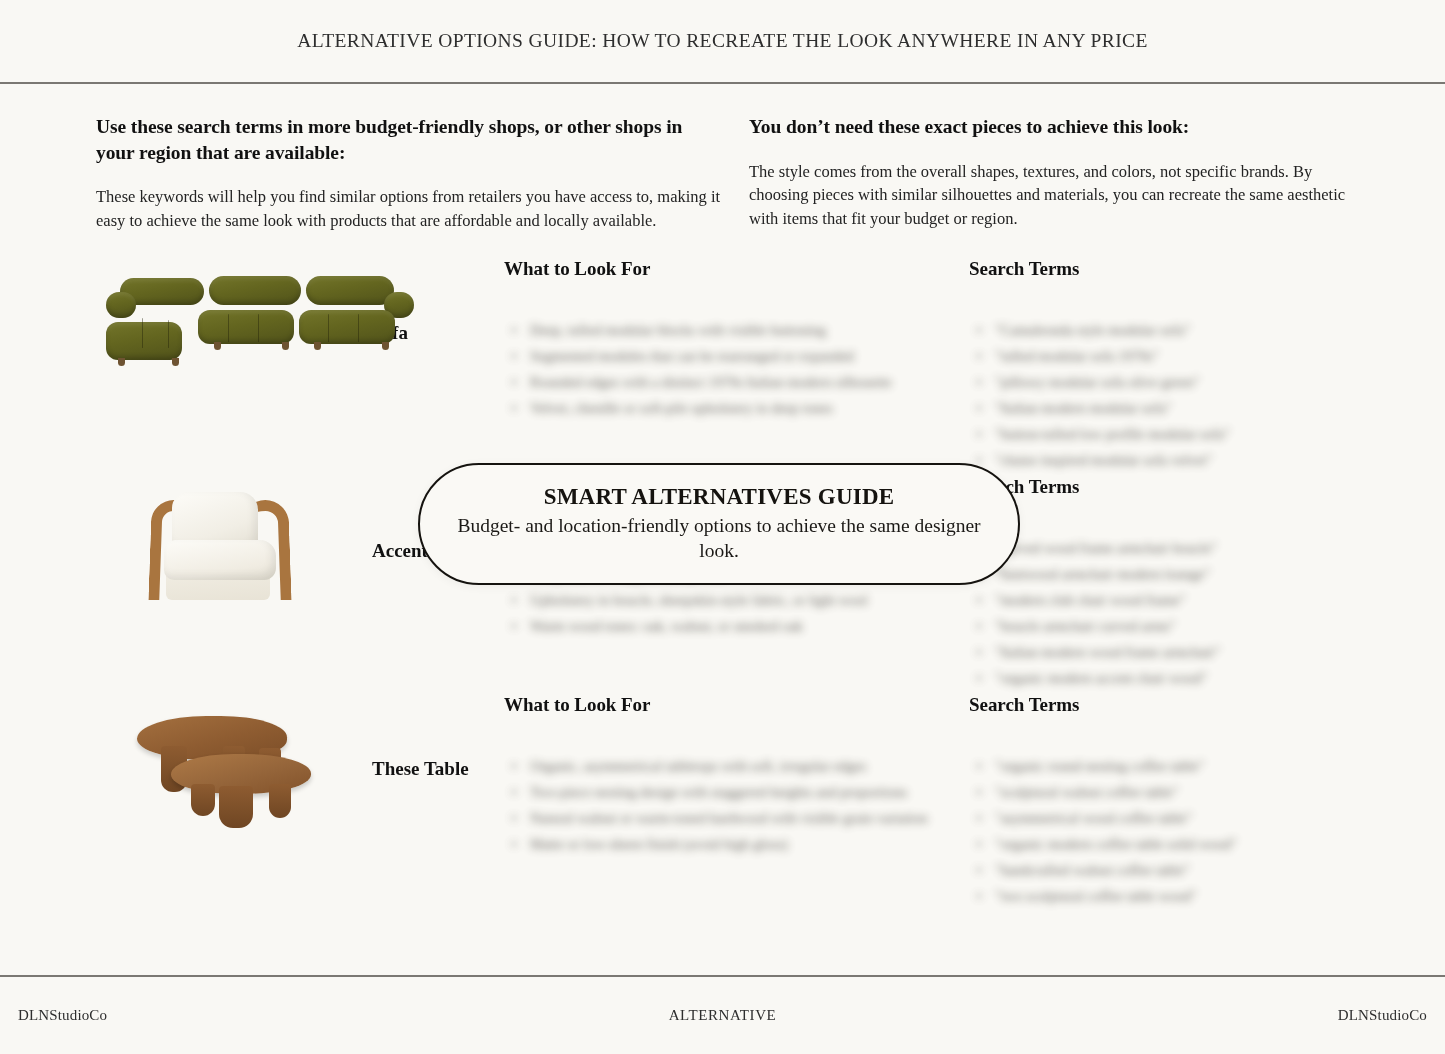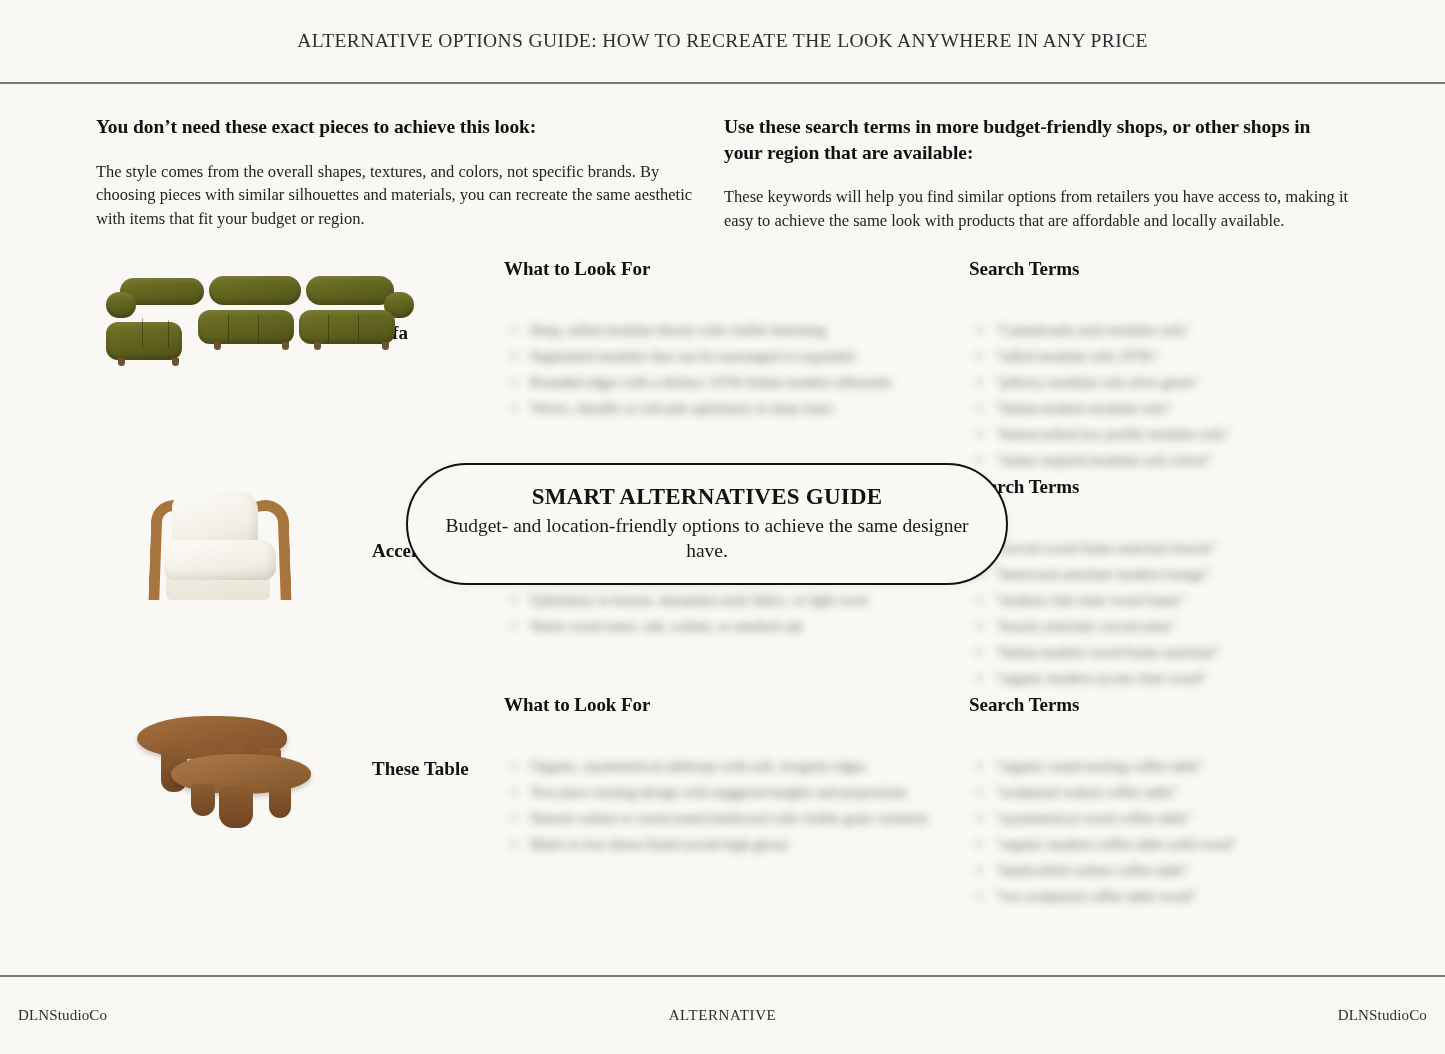--- a/index.html
+++ b/index.html
@@ -141,21 +141,21 @@
     width: 4px;
     height: 4px;
     border-radius: 50%;
     background: #55524c;
   }
   ul.blur-list.terms li { text-align: left; }
 
   
   .overlay {
     position: absolute;
-    left: 406px;
+    left: 418px;
     top: 463px;
     width: 602px;
     height: 122px;
     background: #faf9f5;
     border: 2.5px solid #15130f;
     border-radius: 62px;
     display: flex;
     flex-direction: column;
     align-items: center;
     justify-content: center;
@@ -321,27 +321,27 @@
 </head>
 <body>
 
 <div class="page">
 
   <div class="top-bar">
     <div class="top-title">ALTERNATIVE OPTIONS GUIDE: HOW TO RECREATE THE LOOK ANYWHERE IN ANY PRICE</div>
   </div>
 
   <div class="intro">
+    <div class="intro-col right">
+      <div class="intro-head">Use these search terms in more budget-friendly shops, or other shops in your region that are available:</div>
+      <div class="intro-body">These keywords will help you find similar options from retailers you have access to, making it easy to achieve the same look with products that are affordable and locally available.</div>
+    </div>
     <div class="intro-col">
       <div class="intro-head">You don’t need these exact pieces to achieve this look:</div>
       <div class="intro-body">The style comes from the overall shapes, textures, and colors, not specific brands. By choosing pieces with similar silhouettes and materials, you can recreate the same aesthetic with items that fit your budget or region.</div>
-    </div>
-    <div class="intro-col right">
-      <div class="intro-head">Use these search terms in more budget-friendly shops, or other shops in your region that are available:</div>
-      <div class="intro-body">These keywords will help you find similar options from retailers you have access to, making it easy to achieve the same look with products that are affordable and locally available.</div>
     </div>
   </div>
 
   <div class="rows">
 
     <div class="prow r1">
       <div class="cell-img">
         <div class="art sofa">
           <i class="bk1"></i>
             <i class="bk2"></i>
@@ -460,21 +460,21 @@
           <li>"handcrafted walnut coffee table"</li>
           <li>"two sculptural coffee table wood"</li>
         </ul>
       </div>
     </div>
 
   </div>
 
   <div class="overlay">
     <div class="overlay-title">SMART ALTERNATIVES GUIDE</div>
-    <div class="overlay-sub">Budget- and location-friendly options to achieve the same designer have.</div>
+    <div class="overlay-sub">Budget- and location-friendly options to achieve the same designer look.</div>
   </div>
 
   <div class="foot-bar">
     <div class="foot-left">DLNStudioCo</div>
     <div class="foot-center">ALTERNATIVE</div>
     <div class="foot-right">DLNStudioCo</div>
   </div>
 
 </div>
 

